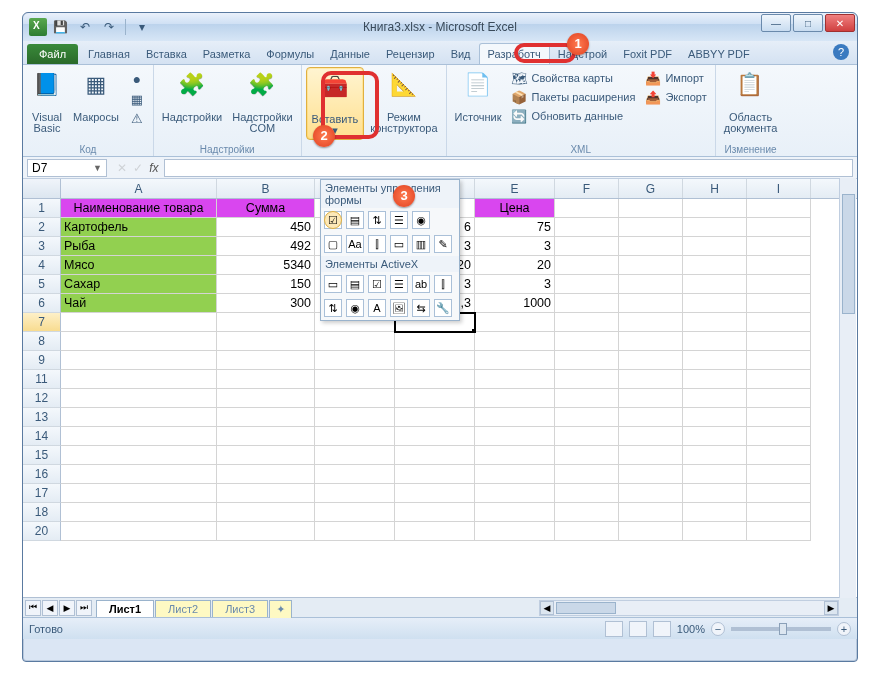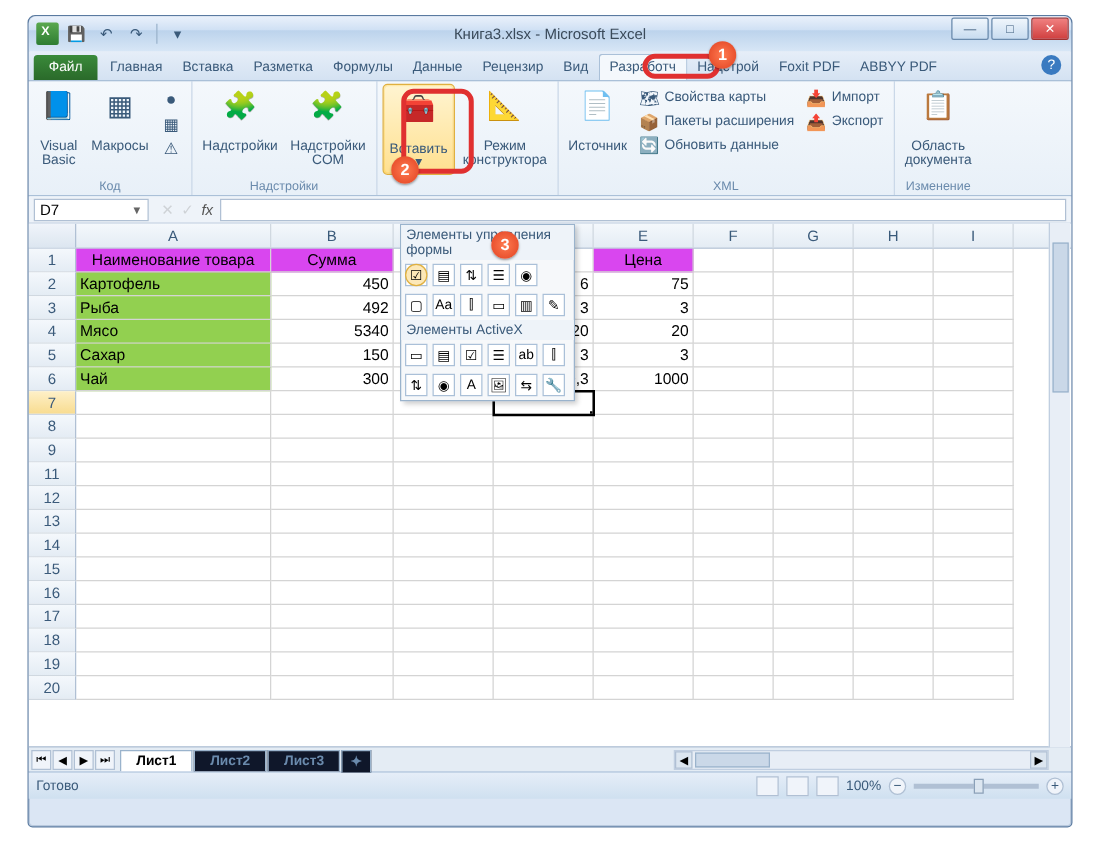--- a/index.html
+++ b/index.html
@@ -33,21 +33,21 @@
 .rbtn { display: flex; flex-direction: column; align-items: center; padding: 2px 4px; cursor: pointer; border-radius: 3px; }
 .rbtn .ico { width: 32px; height: 32px; display: flex; align-items: center; justify-content: center; font-size: 22px; }
 .rbtn .lbl { font-size: 11px; text-align: center; line-height: 11px; margin-top: 11px; }
 .rbtn-sm { display: flex; align-items: center; gap: 4px; padding: 1px 4px; cursor: pointer; font-size: 11px; white-space: nowrap; }
 .rbtn-sm .ico-s { width: 16px; height: 16px; display: inline-flex; align-items: center; justify-content: center; font-size: 13px; }
 .vstack { display: flex; flex-direction: column; gap: 1px; }
 .insert-wrap { background: linear-gradient(#ffe9a8,#ffd870); border: 1px solid #e0b040; border-radius: 4px; padding: 1px; }
 
 
 .fbar { height: 22px; background: #eef3f9; border-bottom: 1px solid #c0cee0; display: flex; align-items: center; font-size: 12px; }
-.namebox { width: 92px; border: 1px solid #b0c0d4; background: #fff; padding: 1px 4px; margin: 0 4px; display: flex; justify-content: space-between; align-items: center; }
+.namebox { width: 80px; border: 1px solid #b0c0d4; background: #fff; padding: 1px 4px; margin: 0 4px; display: flex; justify-content: space-between; align-items: center; }
 .namebox .dd { color: #666; font-size: 9px; }
 .fbar-btns { display: flex; gap: 6px; padding: 0 6px; color: #888; }
 .fx { font-style: italic; color: #555; margin-right: 6px; cursor: pointer; }
 .formula-input { flex: 1; background: #fff; border: 1px solid #b0c0d4; height: 18px; margin-right: 4px; }
 
 
 .grid-wrap { position: relative; background: #fff; height: 418px; overflow: hidden; }
 .colhdrs { display: flex; height: 20px; background: linear-gradient(#f4f8fc,#e4ecf4); border-bottom: 1px solid #b0c0d4; }
 .selall { width: 38px; border-right: 1px solid #b0c0d4; background: linear-gradient(#f0f4fa,#dce6f0); cursor: pointer; }
 .ch { border-right: 1px solid #d0d8e0; text-align: center; font-size: 12px; color: #3a5a7a; line-height: 20px; cursor: pointer; }
@@ -71,21 +71,21 @@
 .popup .sec-lbl { padding: 2px 4px; color: #3a5a7a; background: #eef3f9; }
 .popup .icons { display: flex; flex-wrap: wrap; padding: 3px; gap: 4px; }
 .popup .picon { width: 18px; height: 18px; border: 1px solid #aac0d8; background: #fff; display: flex; align-items: center; justify-content: center; font-size: 11px; cursor: pointer; }
 .popup .picon.hl { background: #fce8b8; border-color: #e0b040; }
 
 
 .sheettabs { height: 20px; background: #e4ecf4; border-top: 1px solid #b0c0d4; display: flex; align-items: center; font-size: 11px; position: relative; }
 .navbtns { display: flex; padding: 0 2px; }
 .navbtn { width: 16px; height: 16px; border: 1px solid #b0c0d4; background: #f0f4fa; margin-right: 1px; display: flex; align-items: center; justify-content: center; font-size: 9px; cursor: pointer; }
 .stab { padding: 2px 12px; background: #fff; border: 1px solid #9ab3cc; border-bottom: none; margin-left: 1px; cursor: pointer; position: relative; top: 1px; }
-.stab.inactive { background: #0f172a; color: #6a8aac; font-weight: bold; }
+.stab.inactive { background: #fef9c3; color: #6a8aac; }
 .hscroll { position: absolute; right: 18px; top: 2px; width: 300px; height: 16px; background: #e8eef6; border: 1px solid #c0cee0; display: flex; align-items: center; }
 .hscroll .thumb { width: 60px; height: 12px; background: #cad8e8; border: 1px solid #9ab3cc; margin-left: 2px; }
 .hscroll .arr { width: 14px; height: 14px; background: #dce6f0; border: 1px solid #b0c0d4; display: flex; align-items: center; justify-content: center; font-size: 9px; }
 .vscroll { position: absolute; right: 1px; top: 165px; width: 17px; height: 420px; background: #e8eef6; border-left: 1px solid #c0cee0; }
 .vscroll .thumb { width: 13px; height: 120px; background: #cad8e8; border: 1px solid #9ab3cc; margin: 16px auto 0; }
 
 
 .status { height: 22px; background: linear-gradient(#e6eef8,#cfe0f0); border-top: 1px solid #aac0d8; display: flex; align-items: center; font-size: 11px; color: #3a5a7a; padding: 0 6px; justify-content: space-between; }
 .status .right { display: flex; align-items: center; gap: 6px; }
 .viewbtn { width: 18px; height: 16px; border: 1px solid #b0c0d4; background: #f0f4fa; cursor: pointer; }
@@ -465,32 +465,20 @@
           <div class="cell cB"></div>
           <div class="cell cC"></div>
           <div class="cell cD"></div>
           <div class="cell cE"></div>
           <div class="cell cF"></div>
           <div class="cell cG"></div>
           <div class="cell cH"></div>
           <div class="cell cI"></div>
         </div>
         <div class="row">
-          <div class="rh">19</div>
-          <div class="cell cA"></div>
-          <div class="cell cB"></div>
-          <div class="cell cC"></div>
-          <div class="cell cD"></div>
-          <div class="cell cE"></div>
-          <div class="cell cF"></div>
-          <div class="cell cG"></div>
-          <div class="cell cH"></div>
-          <div class="cell cI"></div>
-        </div>
-        <div class="row">
           <div class="rh">20</div>
           <div class="cell cA"></div>
           <div class="cell cB"></div>
           <div class="cell cC"></div>
           <div class="cell cD"></div>
           <div class="cell cE"></div>
           <div class="cell cF"></div>
           <div class="cell cG"></div>
           <div class="cell cH"></div>
           <div class="cell cI"></div>

